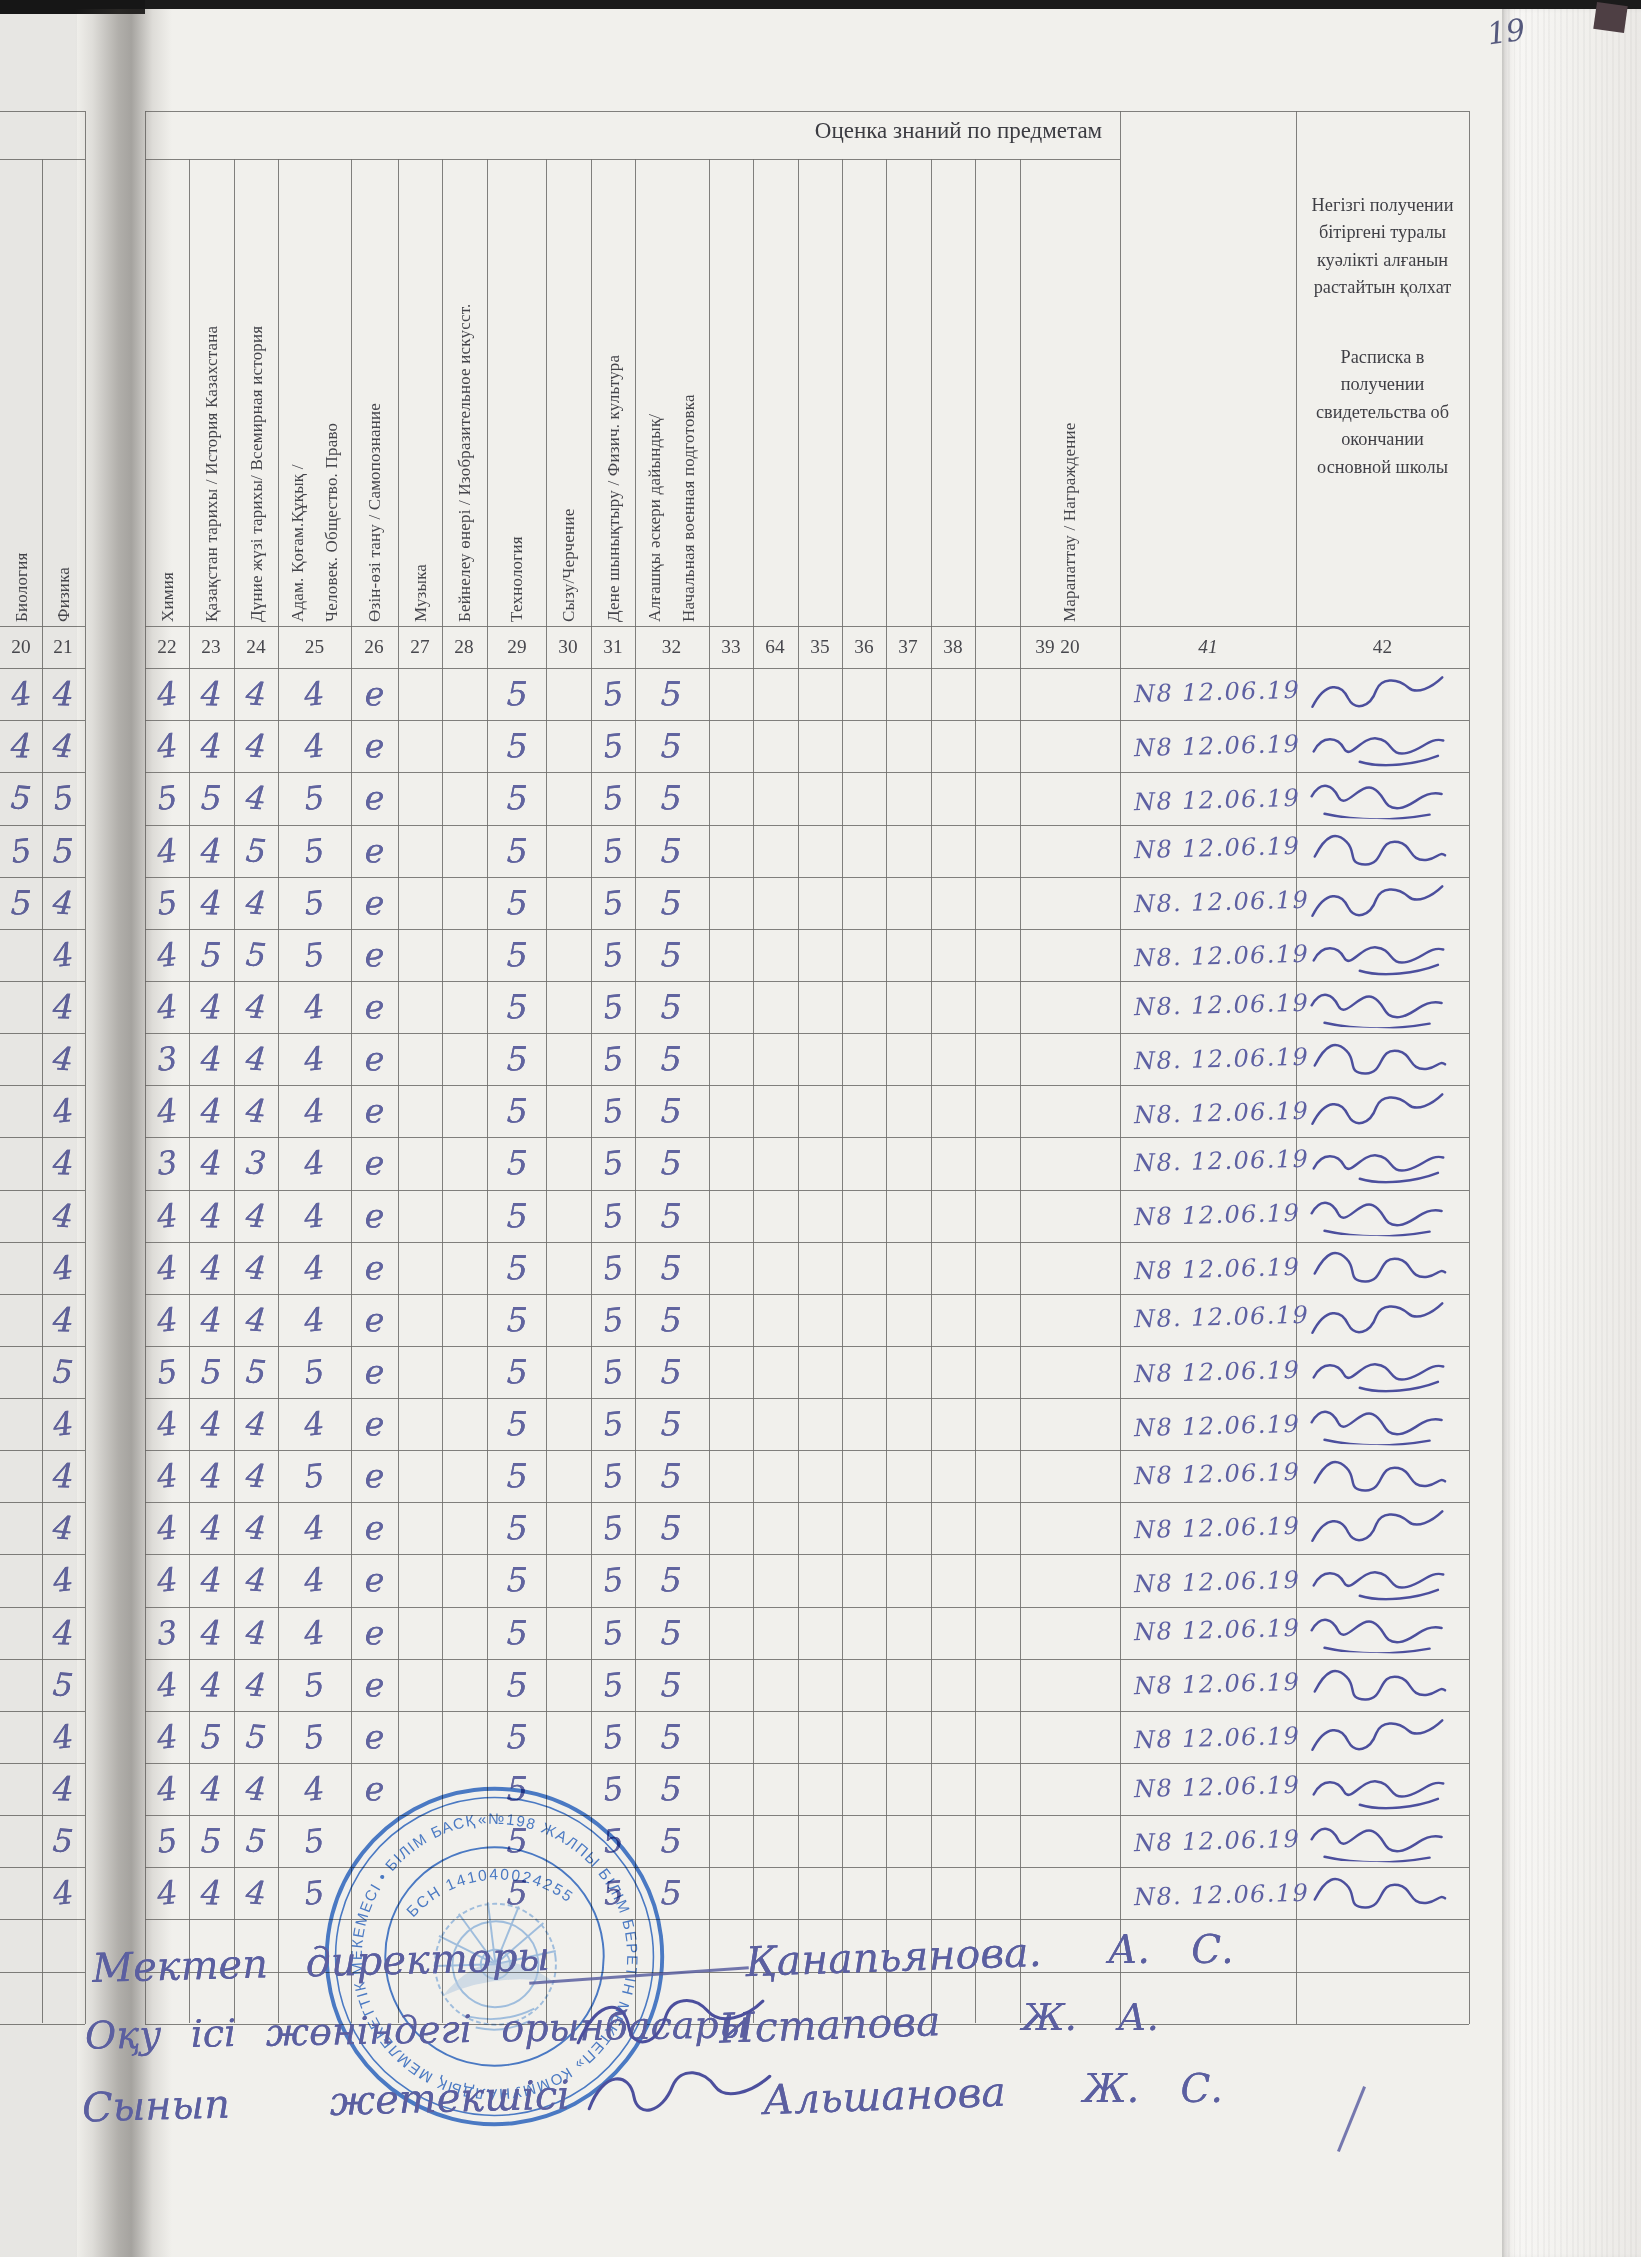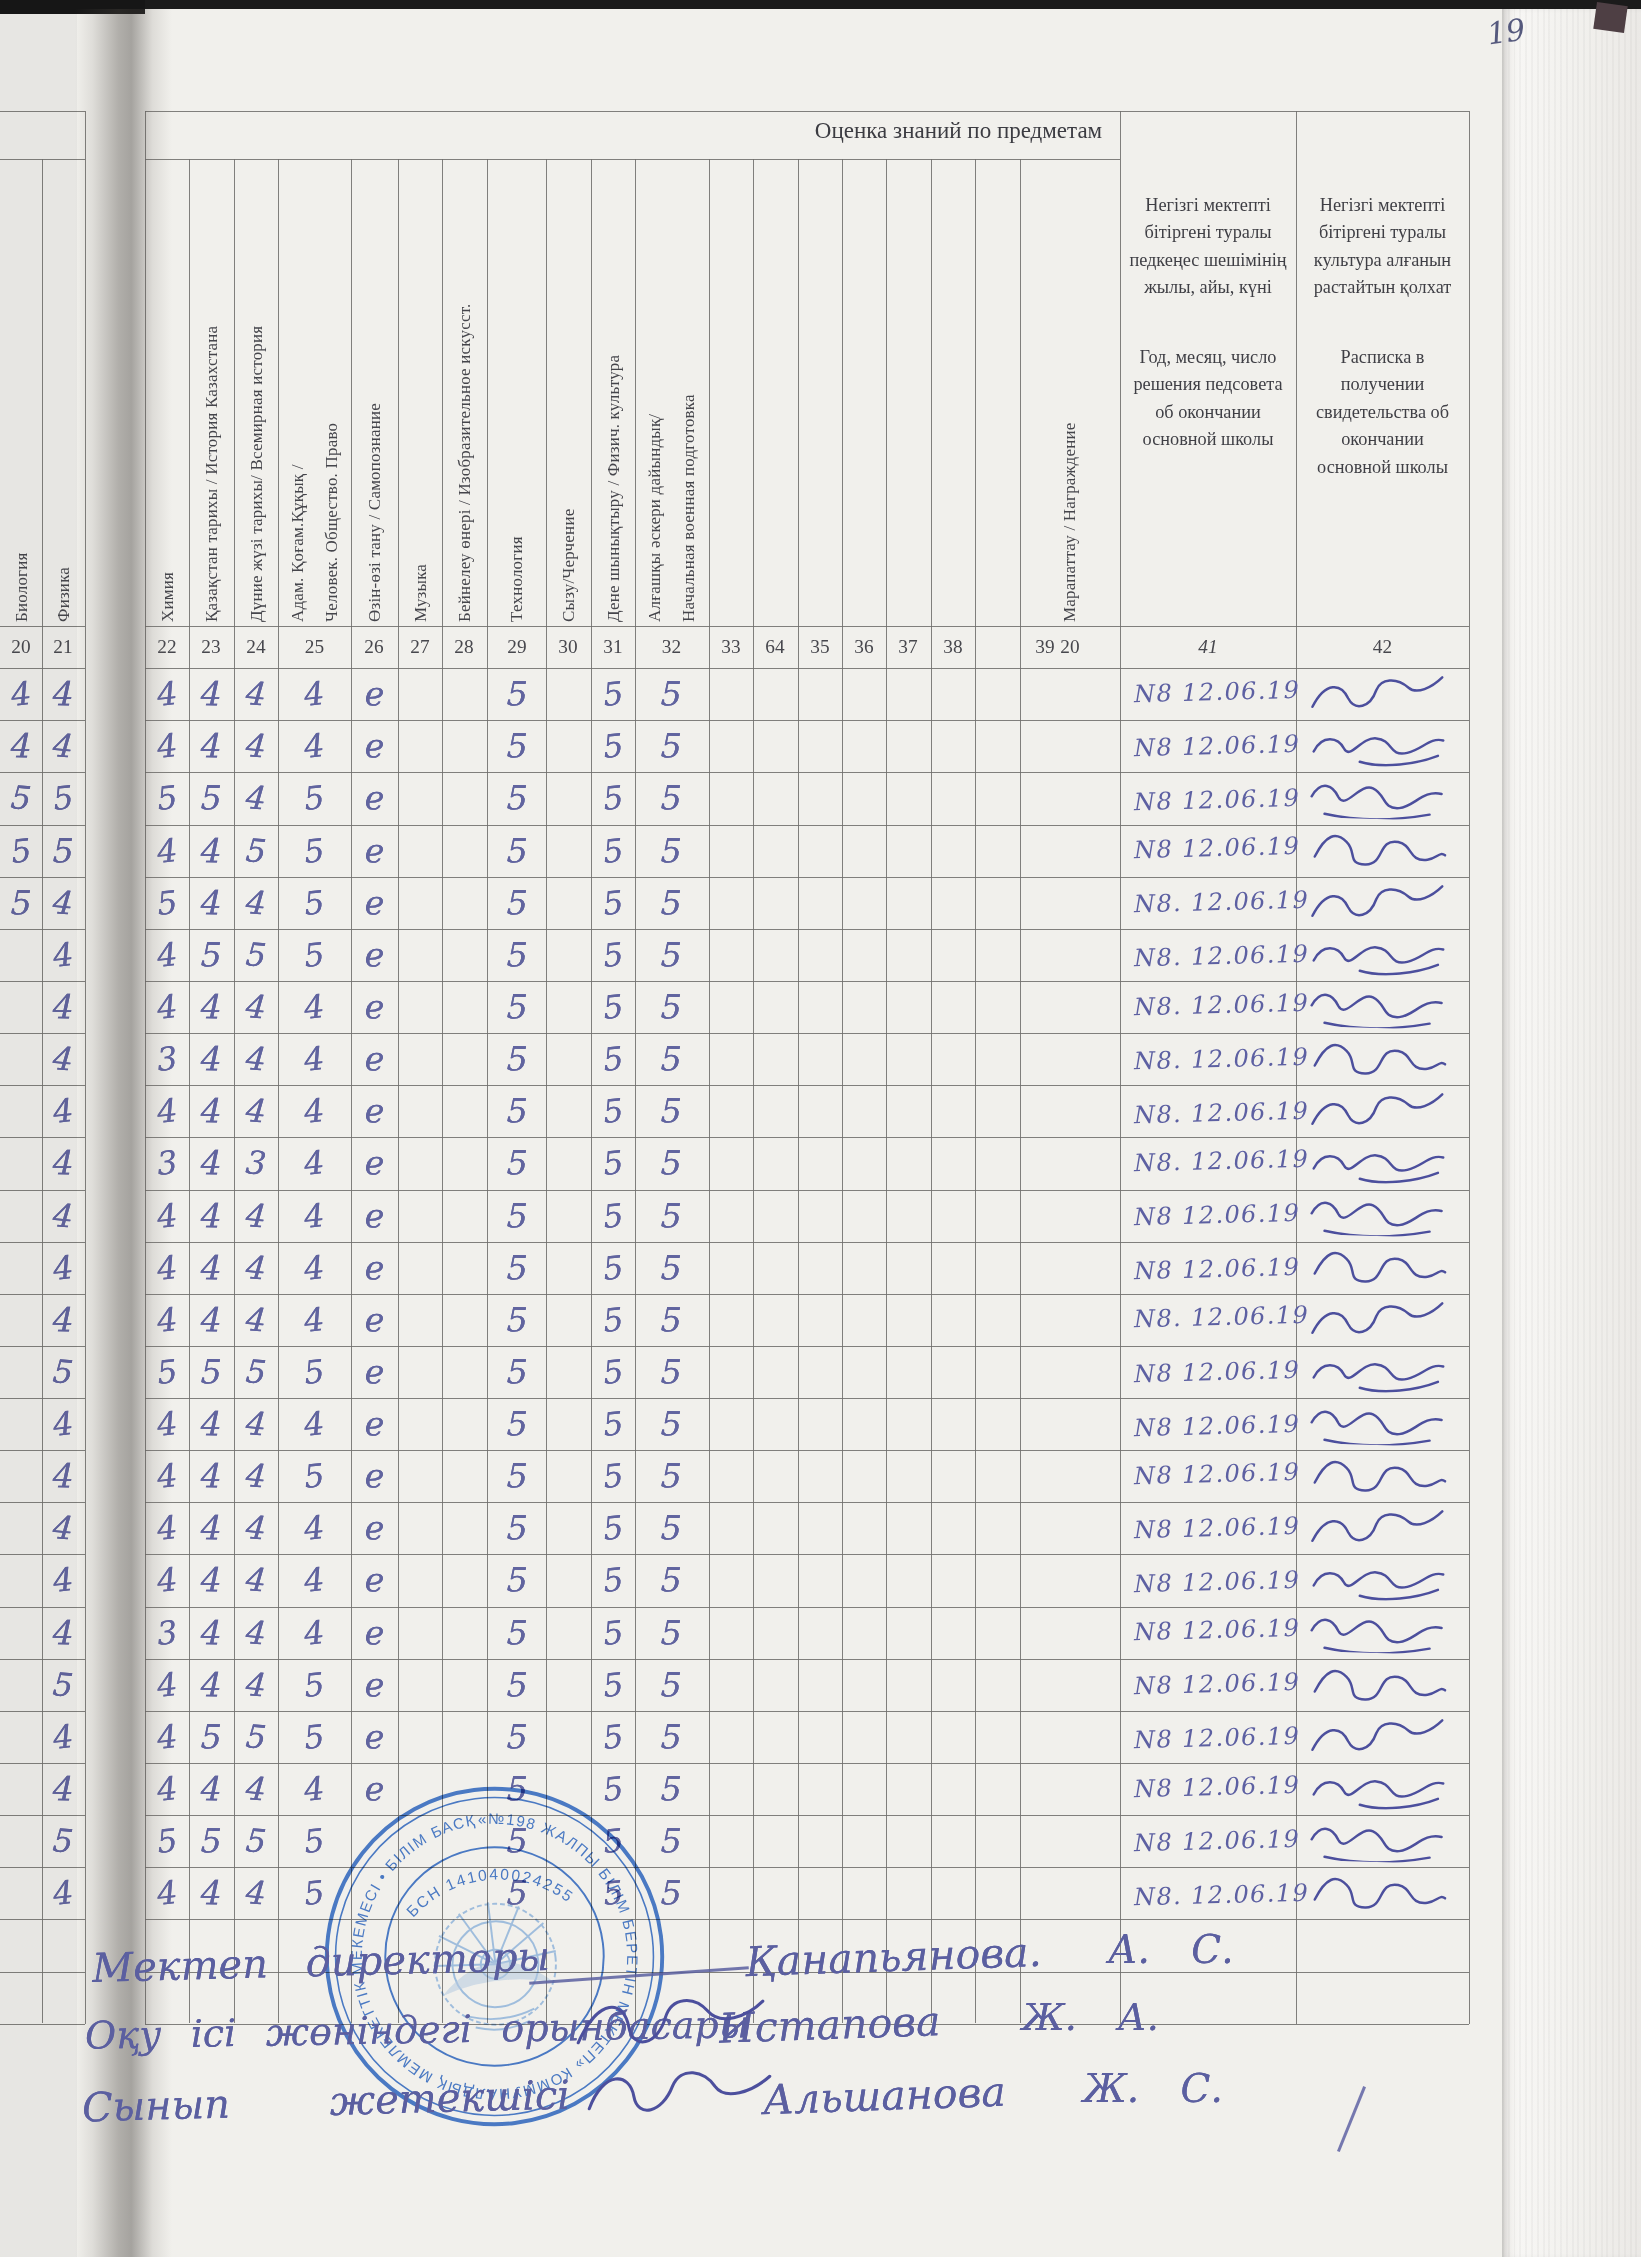--- a/index.html
+++ b/index.html
@@ -928,26 +928,22 @@
       <div class="gcell" style="left: 42px; top: 1815px; width: 42px; height: 52px;">
         <span class="hw hw-grade v2">5</span>
       </div>
       <div class="gcell" style="left: 42px; top: 1867px; width: 42px; height: 52px;">
         <span class="hw hw-grade v0">4</span>
       </div>
     </div>
 
   <div id="band-title">Оценка знаний по предметам</div>
 
-  <div class="bighead" style="left:1120px;width:176px;">
-    <p>Негізгі мектепті бітіргені туралы педкеңес шешімінің жылы, айы, күні</p>
-    <p>Год, месяц, число решения педсовета об окончании основной школы</p>
-  </div>
   <div class="bighead" style="left:1296px;width:173px;">
-    <p>Негізгі мектепті бітіргені туралы культура алғанын растайтын қолхат</p>
+    <p>Негізгі получении бітіргені туралы куәлікті алғанын растайтын қолхат</p>
     <p>Расписка в получении свидетельства об окончании основной школы</p>
   </div>
 
   <svg id="stamp" width="351" height="351" viewBox="0 0 360 360">
     <defs>
       <path id="ringPath" d="M180,44 a136,136 0 1,1 -0.02,0" fill="none"></path>
       <path id="binPath" d="M78,160 A118,118 0 0 1 282,160" fill="none"></path>
     </defs>
     <circle cx="180" cy="180" r="172" fill="none" stroke="#3f76cf" stroke-width="4"></circle>
     <circle cx="180" cy="180" r="163" fill="none" stroke="#3f76cf" stroke-width="1.6"></circle>

